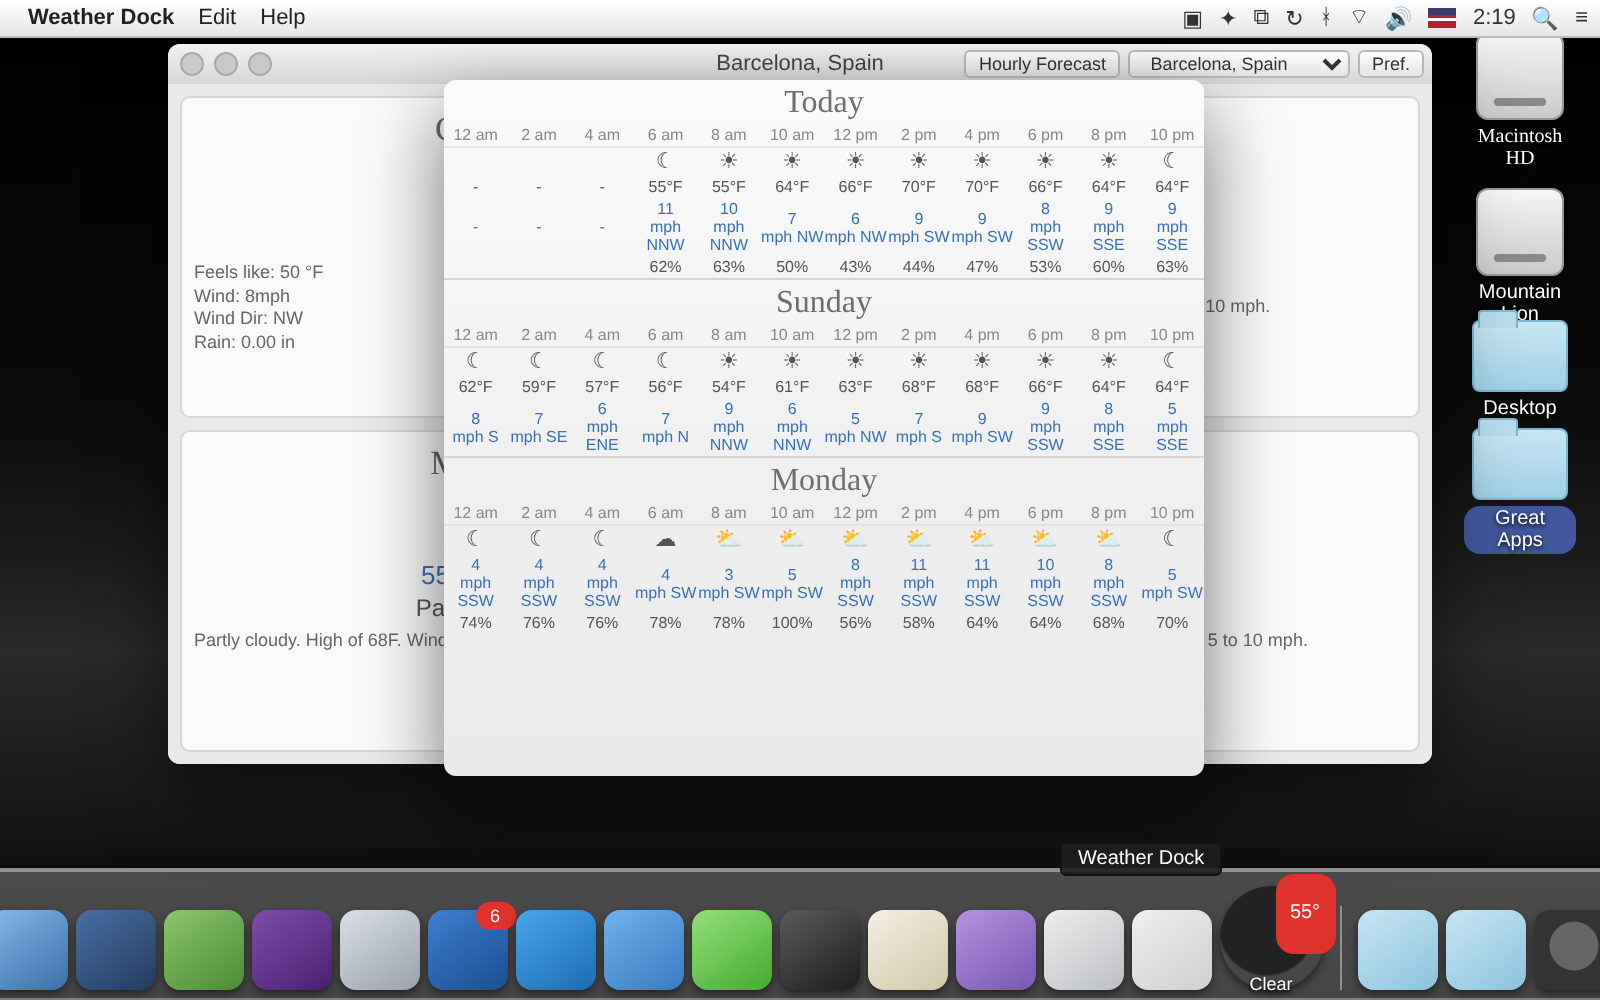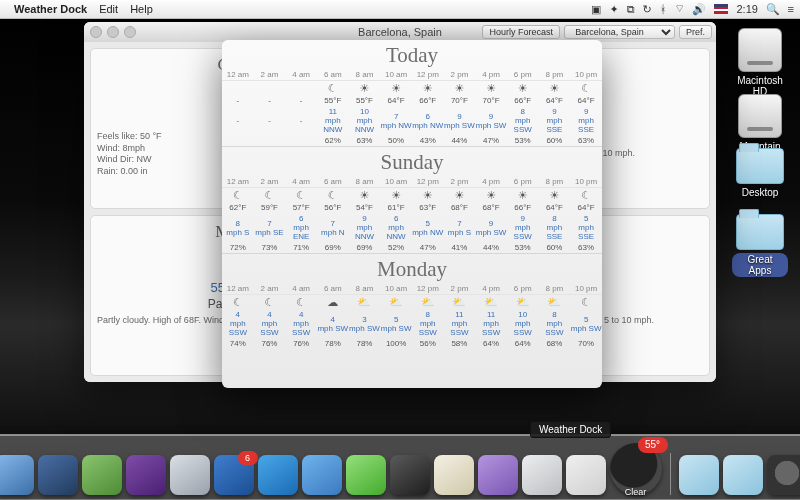--- a/index.html
+++ b/index.html
@@ -47,41 +47,41 @@
   .card .cond{font-size:12px;color:#555;margin-bottom:4px;}
   .card .desc{text-align:left;font-size:9px;color:#666;line-height:1.3;}
   .sun{background:radial-gradient(circle at 50% 50%,#ffd34d 0 55%,transparent 58%);}
   .moon{background:radial-gradient(circle at 60% 40%,#111 0 52%,transparent 55%);}
   
   .hourly{position:absolute;left:222px;top:40px;width:380px;height:348px;
     background:linear-gradient(180deg,#fafafa,#e9e9e9);border-radius:6px;
     box-shadow:0 16px 40px rgba(0,0,0,.55);z-index:100;overflow:hidden;}
   .hourly .dayblk{border-top:1px solid #d6d6d6;}
   .hourly .dayblk:first-child{border-top:none;}
-  .hourly .dhdr{text-align:center;font-size:21px;color:#6e6e6e;font-family:Georgia,serif;padding:3px 0 1px;}
+  .hourly .dhdr{text-align:center;font-size:16px;color:#6e6e6e;font-family:Georgia,serif;padding:3px 0 1px;}
   .hourly table{width:100%;border-collapse:collapse;font-size:8px;color:#555;table-layout:fixed;}
   .hourly td,.hourly th{text-align:center;padding:1px 0;font-weight:400;}
   .hourly th{color:#888;border-bottom:1px solid #e4e4e4;}
   .hourly tr.wind td{color:#3a6fb7;}
   .hourly tr.ico td{font-size:11px;line-height:12px;}
   
   .dockwrap{position:absolute;bottom:0;left:0;right:0;height:66px;display:flex;justify-content:center;z-index:200;}
   .dock{height:56px;margin-bottom:2px;padding:4px 10px;display:flex;align-items:flex-end;gap:4px;
     background:linear-gradient(180deg,rgba(255,255,255,.25),rgba(200,200,200,.35));
     border-radius:8px;border:1px solid rgba(255,255,255,.35);
     box-shadow:0 2px 10px rgba(0,0,0,.5),inset 0 1px 0 rgba(255,255,255,.4);}
   .dockitem{width:40px;height:40px;border-radius:8px;position:relative;
     background:linear-gradient(145deg,#6aa7e8,#2e6bb5);box-shadow:0 2px 4px rgba(0,0,0,.5);}
   .dockitem .badge{position:absolute;top:-4px;right:-4px;min-width:14px;height:14px;border-radius:8px;
     background:#e0332e;color:#fff;font-size:9px;text-align:center;line-height:14px;padding:0 3px;}
   .dock .sep{width:1px;height:42px;background:rgba(255,255,255,.4);margin:0 4px;}
   .dockitem.big{width:52px;height:52px;border-radius:50%;
     background:radial-gradient(circle at 45% 40%,#222 0 55%,transparent 58%);display:flex;align-items:center;justify-content:center;}
   .dockitem.big .temp{position:absolute;top:-6px;right:-6px;min-width:22px;height:16px;border-radius:9px;
-    background:#e0332e;color:#fff;font-size:10px;text-align:center;line-height:16px;padding:0 4px;}
+    background:#e0332e;color:#fff;font-size:10px;text-align:center;line-height:16px;padding:12px 4px;}
   .dockitem.big .lbl{position:absolute;bottom:-2px;left:0;right:0;text-align:center;color:#fff;font-size:9px;text-shadow:0 1px 2px #000;}
   .docktip{position:absolute;bottom:62px;left:530px;background:rgba(30,30,30,.9);color:#fff;
     font-size:10px;padding:2px 8px;border-radius:3px;z-index:210;border:1px solid #111;}
   
   .c0{background:linear-gradient(145deg,#87b8ec,#3b6fa7);}
   .c1{background:linear-gradient(145deg,#4a6fa5,#223b5e);}
   .c2{background:linear-gradient(145deg,#8bc56e,#4d8b35);}
   .c3{background:linear-gradient(145deg,#7f4da8,#4a2073);}
   .c4{background:linear-gradient(145deg,#dadfe5,#9aa1ab);}
   .c5{background:linear-gradient(145deg,#3f7ecf,#1b4e92);}
@@ -113,23 +113,23 @@
   <span class="ricon">ᚼ</span>
   <span class="ricon">⌔</span>
   <span class="ricon">🔊</span>
   <span class="flag"></span>
   <span class="ricon">2:19</span>
   <span class="ricon">🔍</span>
   <span class="ricon">≡</span>
 </div>
 
 <div id="desk">
-    <div class="deskicon" style="right: 12px; top: 28px;"><div class="hd"></div><span class="label">Macintosh HD</span></div>
+    <div class="deskicon" style="right: 12px; top: 16px; font-family: Liberation Serif, serif;"><div class="hd"></div><span class="label">Macintosh HD</span></div>
     <div class="deskicon" style="right: 12px; top: 94px;"><div class="hd"></div><span class="label">Mountain Lion</span></div>
-    <div class="deskicon" style="right: 12px; top: 148px;"><div class="folder"></div><span class="label">Desktop</span></div>
+    <div class="deskicon" style="right: 12px; top: 160px;"><div class="folder"></div><span class="label">Desktop</span></div>
     <div class="deskicon sel" style="right: 12px; top: 214px;"><div class="folder"></div><span class="label">Great Apps</span></div>
   </div>
 
 <div class="win">
   <div class="titlebar">
     <div class="tl">
         <span></span>
         <span></span>
         <span></span>
       </div>
@@ -308,34 +308,20 @@
             <td>7<br>mph N</td>
             <td>9<br>mph NNW</td>
             <td>6<br>mph NNW</td>
             <td>5<br>mph NW</td>
             <td>7<br>mph S</td>
             <td>9<br>mph SW</td>
             <td>9<br>mph SSW</td>
             <td>8<br>mph SSE</td>
             <td>5<br>mph SSE</td>
           </tr>
-          <tr class="">
-            <td>72%</td>
-            <td>73%</td>
-            <td>71%</td>
-            <td>69%</td>
-            <td>69%</td>
-            <td>52%</td>
-            <td>47%</td>
-            <td>41%</td>
-            <td>44%</td>
-            <td>53%</td>
-            <td>60%</td>
-            <td>63%</td>
-          </tr>
         </tbody>
       </table>
     </div>
     <div class="dayblk">
       <div class="dhdr">Monday</div>
       <table>
         <tbody>
           <tr>
             <th>12 am</th>
             <th>2 am</th>

